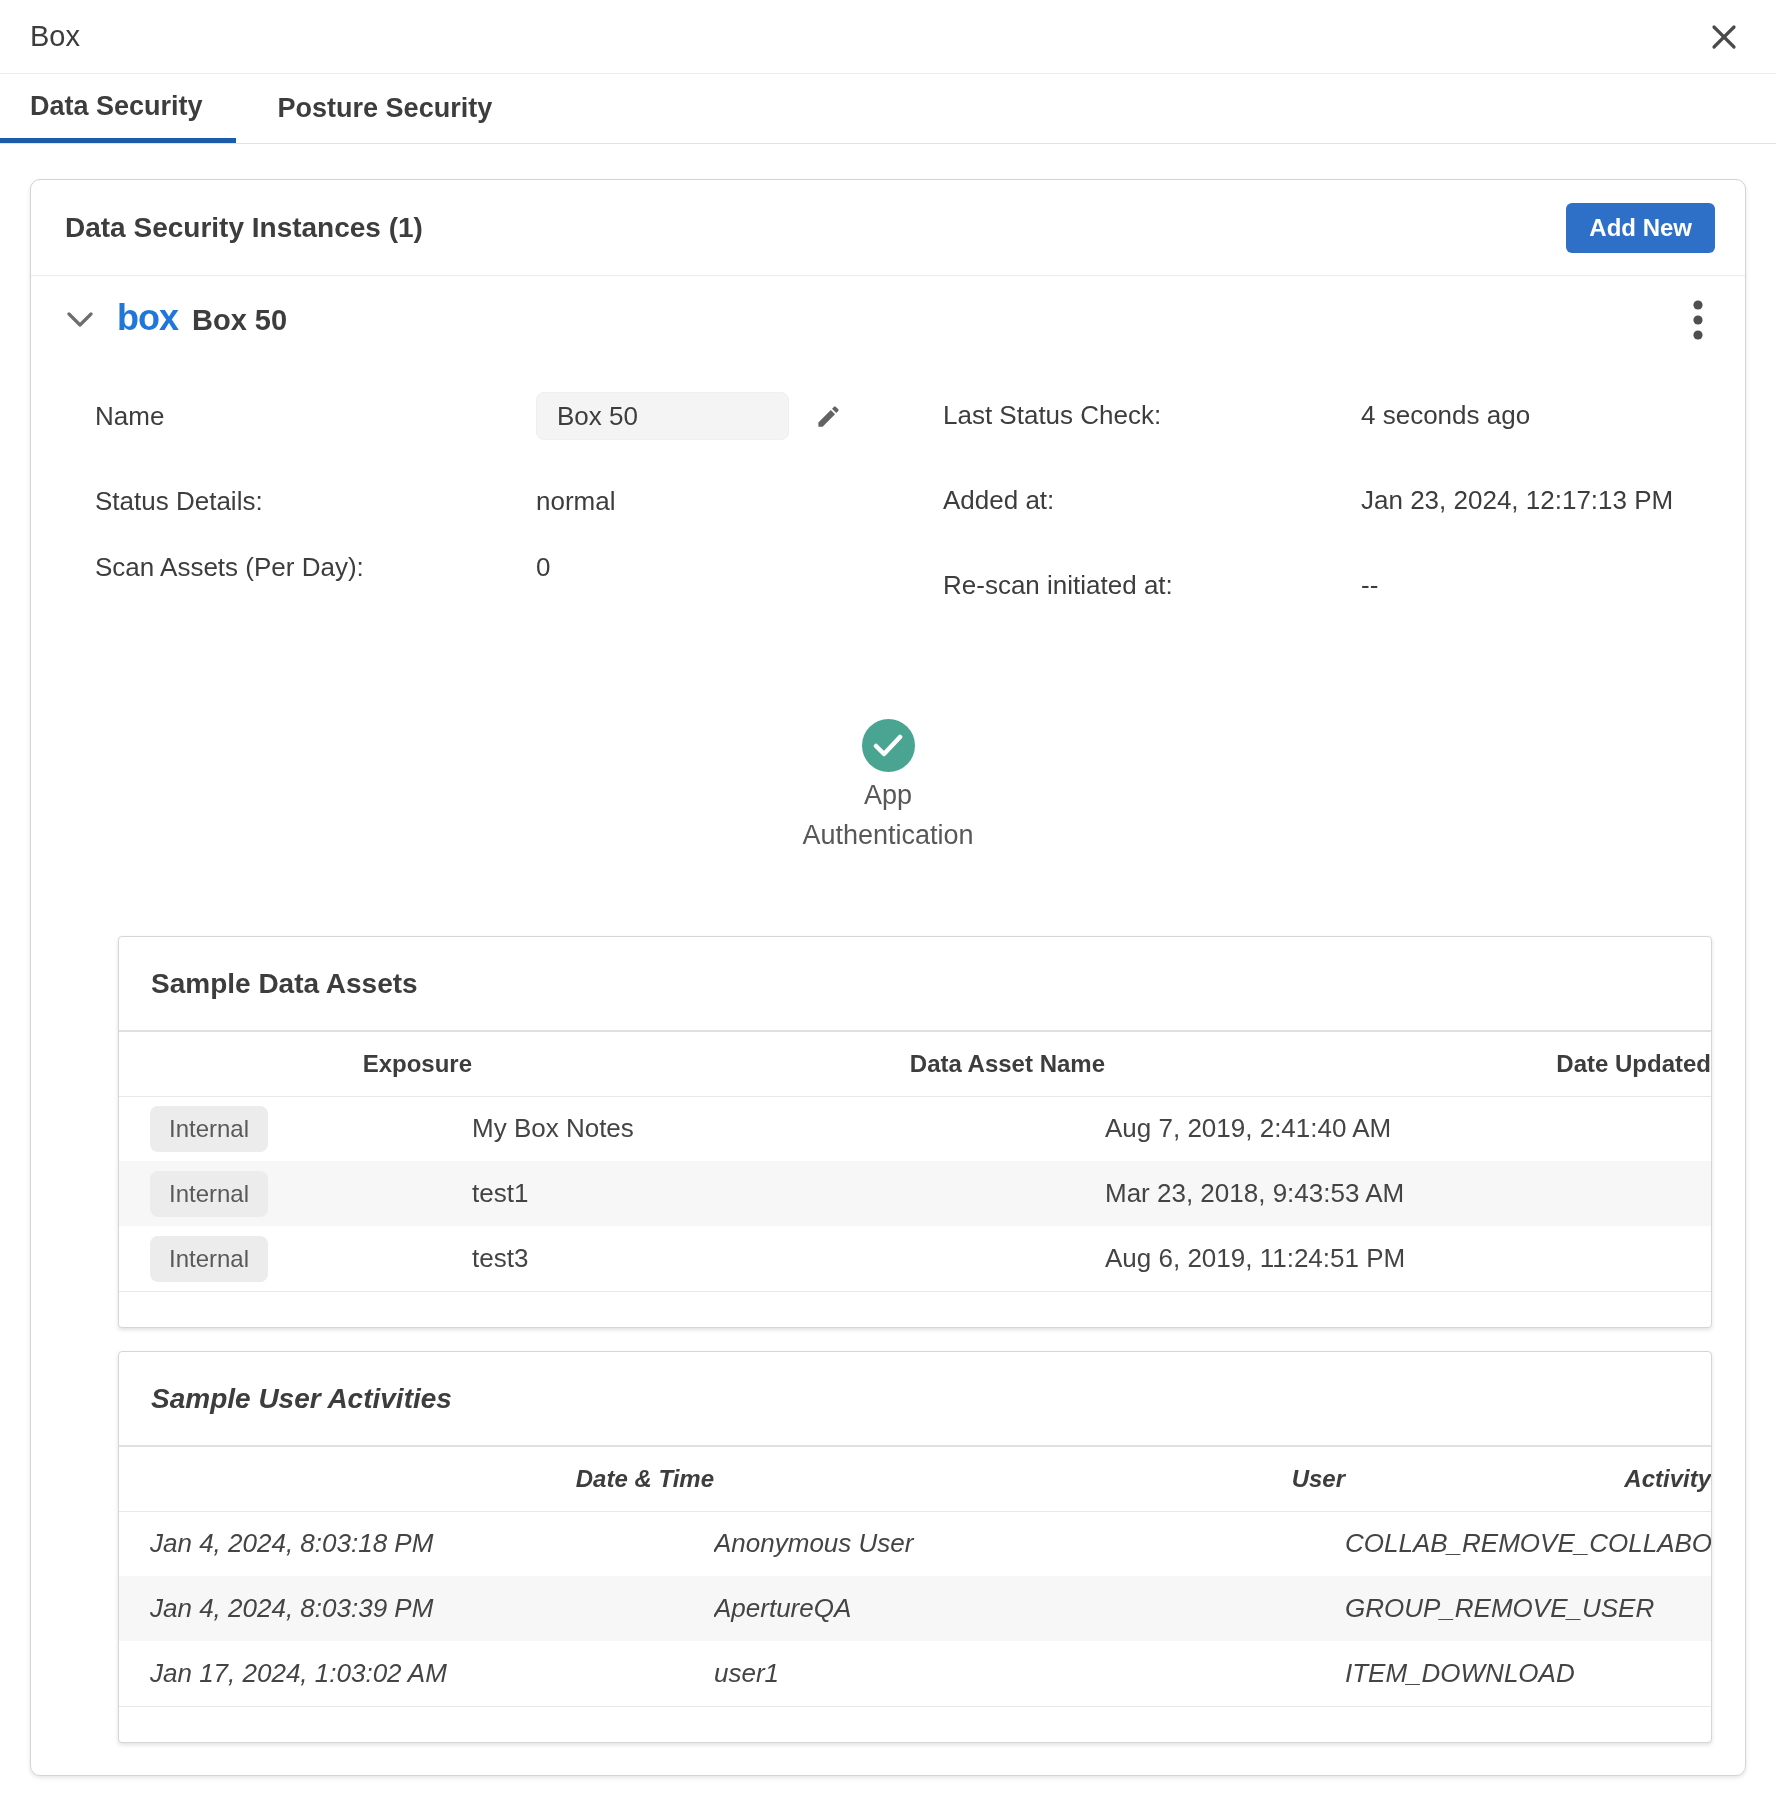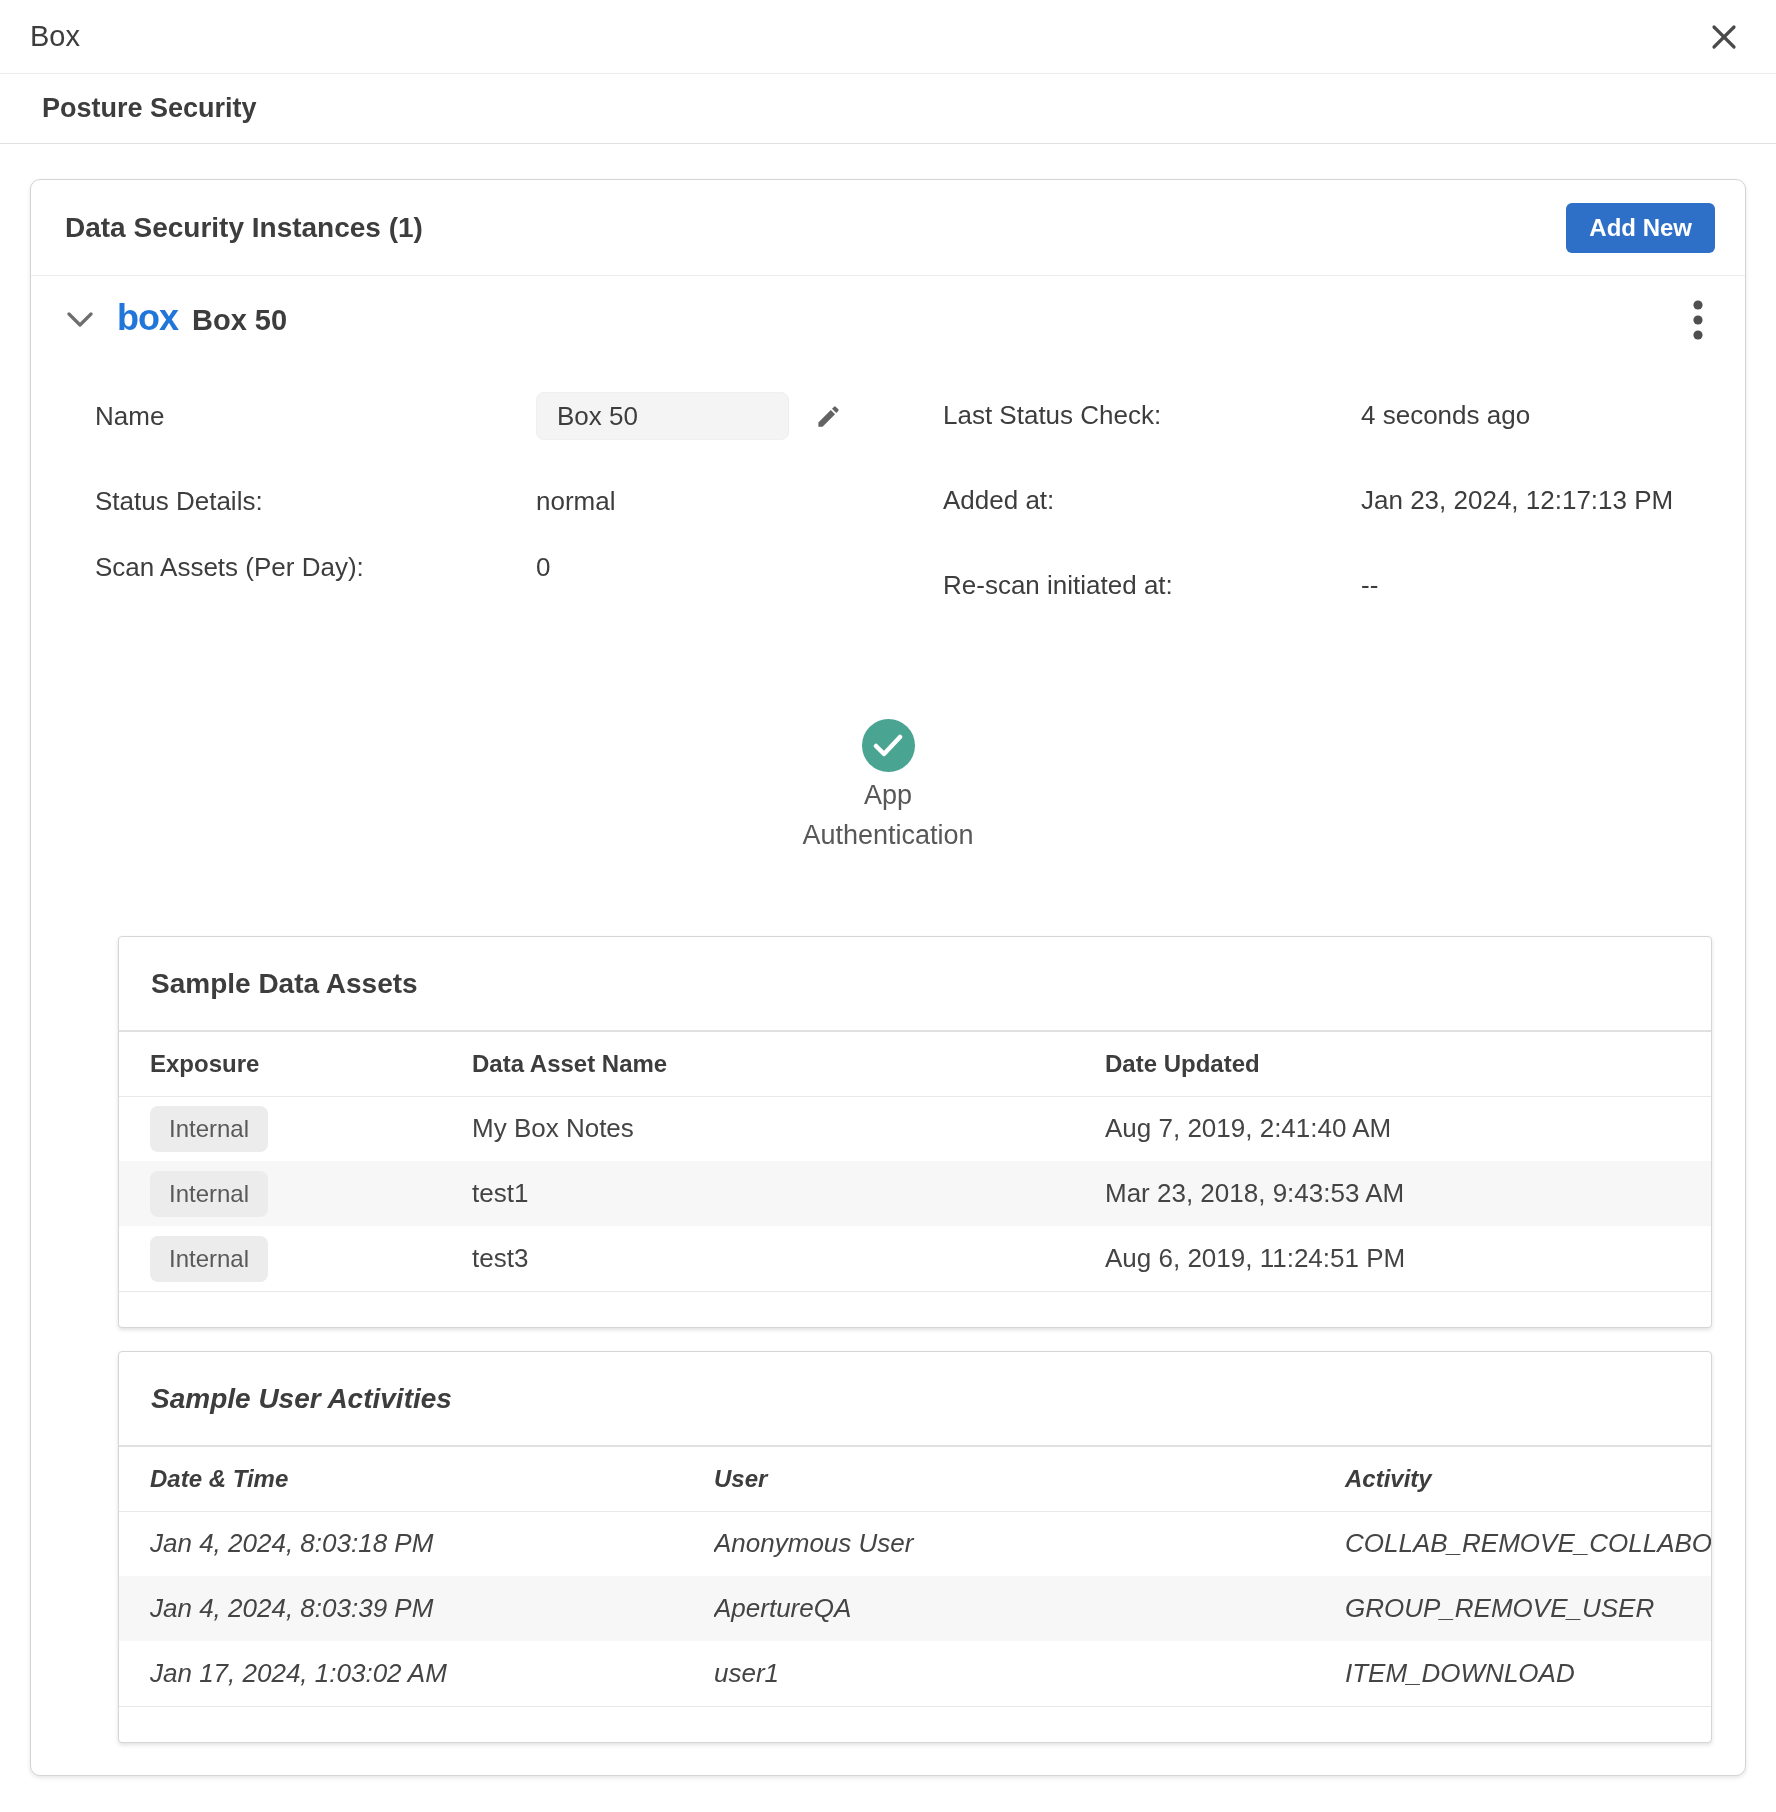--- a/index.html
+++ b/index.html
@@ -73,21 +73,21 @@
 
   
   .sample-card { margin:81px 33px 8px 87px; border:1px solid #d6d6d6;
     border-radius:4px; box-shadow:0 2px 4px rgba(0,0,0,.12);
     background:#fff; overflow:hidden; }
   .sample-card.second { margin-top:23px;font-style:italic; }
   .sample-title { height:95px; display:flex; align-items:center;
     padding-left:32px; font-size:28px; font-weight:600;
     border-bottom:2px solid #e0e0e0; }
   table.sample { width:100%; border-collapse:collapse; table-layout:fixed; }
-  table.sample th { text-align:left; font-size:24px; font-weight:700;
+  table.sample th { text-align:right; font-size:24px; font-weight:700;
     color:#3d3d3d; height:64px; border-bottom:1px solid #e8e8e8; }
   table.sample td { font-size:26px; color:#444; height:65px;
     white-space:nowrap; overflow:hidden; }
   table.sample tr.zebra { background:#f7f7f7; }
   table.sample .pad { padding-left:31px; }
   .badge { display:inline-block; background:#ececec; color:#595959;
     font-size:24px; border-radius:8px; padding:9px 19px; }
   .table-footer { height:36px; border-top:1px solid #e8e8e8; }
 
   svg { display:block; }
@@ -101,20 +101,21 @@
     <span>
       <svg width="28" height="28" viewBox="0 0 28 28">
         <line x1="4" y1="4" x2="24" y2="24" stroke="#4a4a4a" stroke-width="3.2" stroke-linecap="round"></line>
         <line x1="24" y1="4" x2="4" y2="24" stroke="#4a4a4a" stroke-width="3.2" stroke-linecap="round"></line>
       </svg>
     </span>
   </div>
 </div>
 
 <div class="tabs">
+  <div class="tab active">Data Security</div>
   <div class="tab inactive">Posture Security</div>
 </div>
 
 <div class="panel">
 
   <div class="panel-header">
     <div class="panel-title">Data Security Instances (1)</div>
     <button class="btn-primary">Add New</button>
   </div>
 

